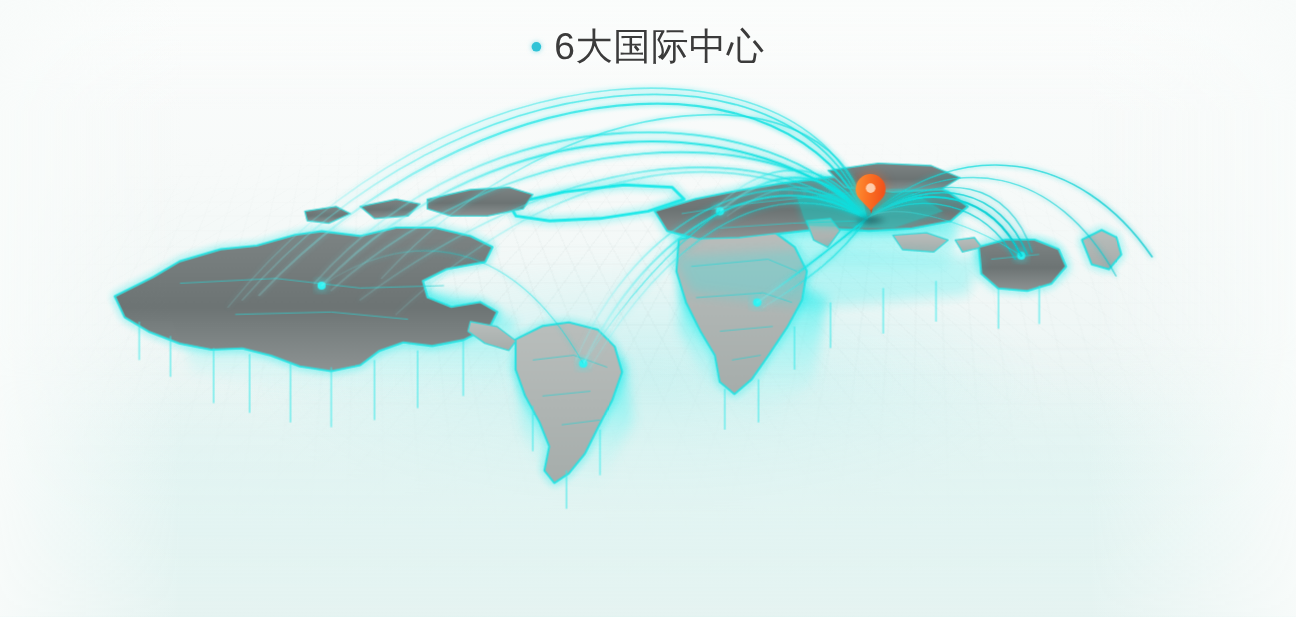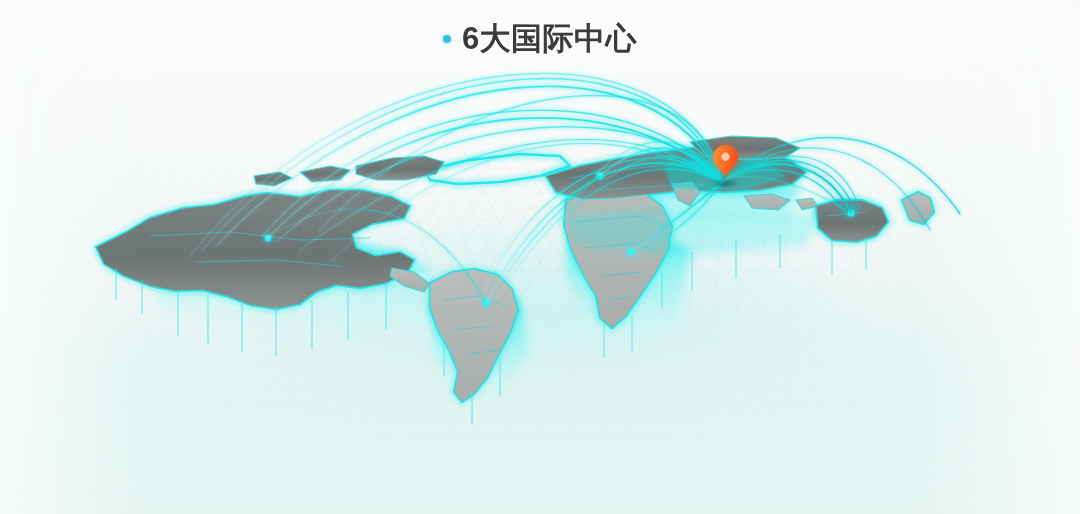--- a/index.html
+++ b/index.html
@@ -61,21 +61,21 @@
   #arc-svg { z-index:5; }
 
   
   .headline-row {
     position:absolute; left:0; top:18px; width:100%;
     display:flex; justify-content:center; gap:120px;
     z-index:20;
   }
   .headline {
     display:flex; align-items:center; gap:11px;
-    font-size:31px; font-weight:bold; letter-spacing:.5px;
+    font-size:31px; font-weight:normal; letter-spacing:.5px;
     color:#3b3b3b; white-space:nowrap;
     text-shadow:0 1px 2px rgba(255,255,255,.85);
     justify-content:flex-end;
   }
   .bullet-dot {
     width:8px; height:8px; border-radius:50%;
     background:#2fc3d6; flex:0 0 auto;
     box-shadow:0 0 4px rgba(47,195,214,.55);
   }
 

